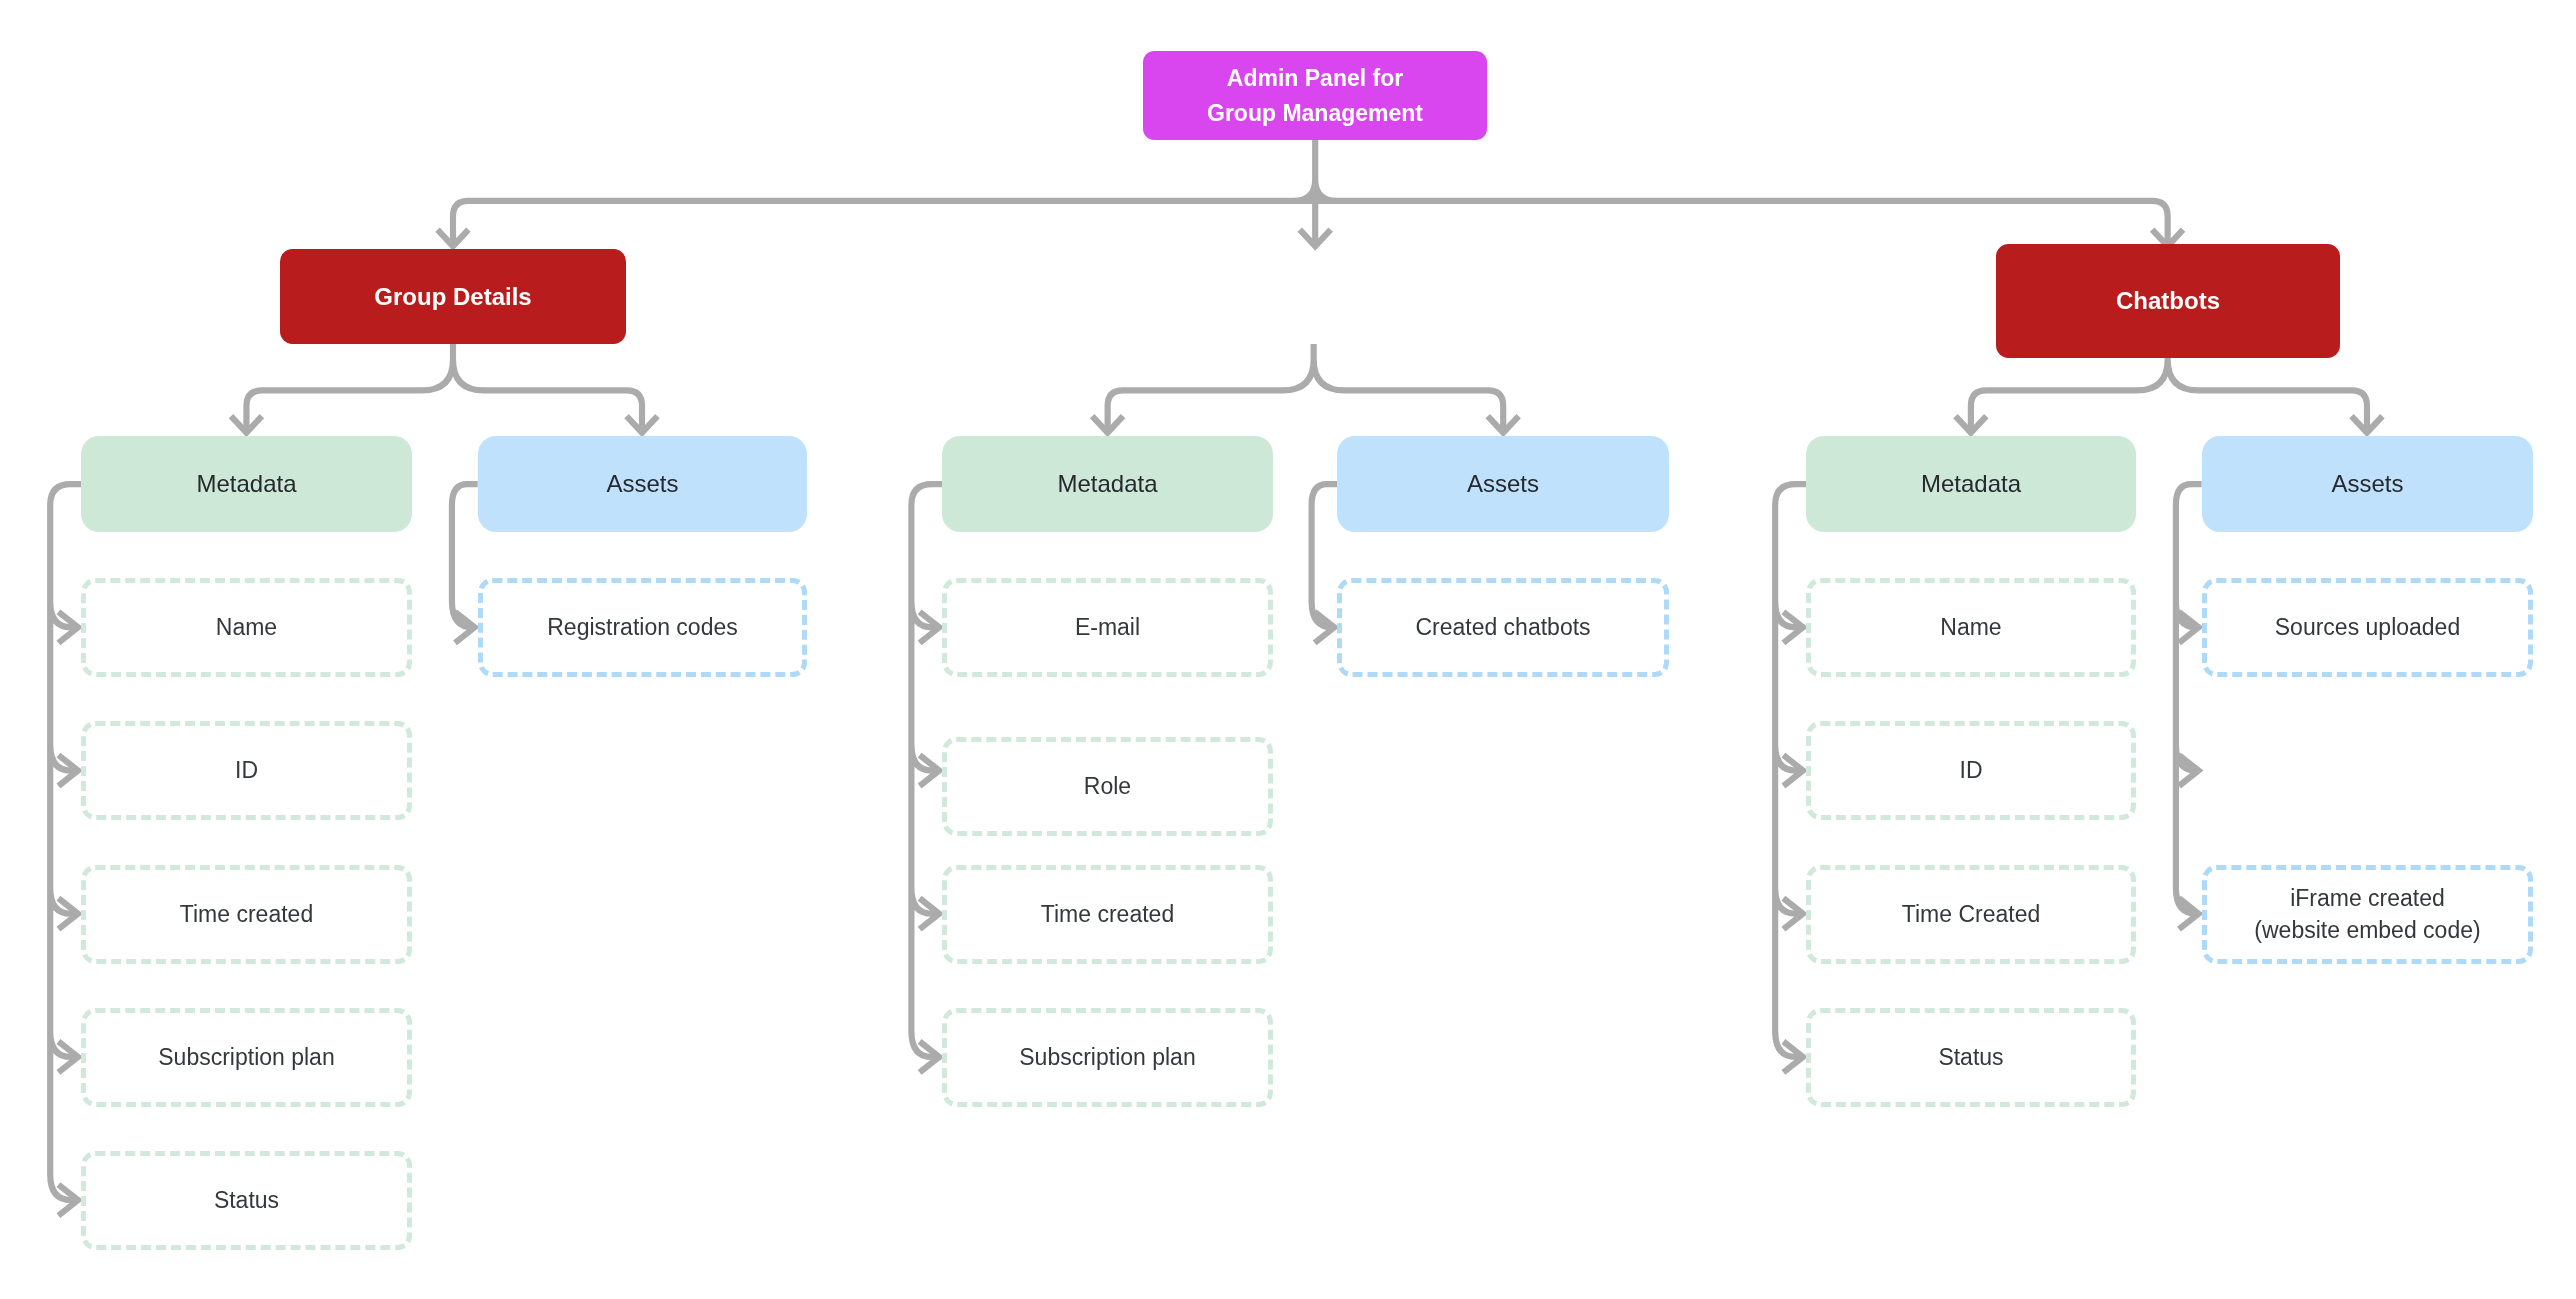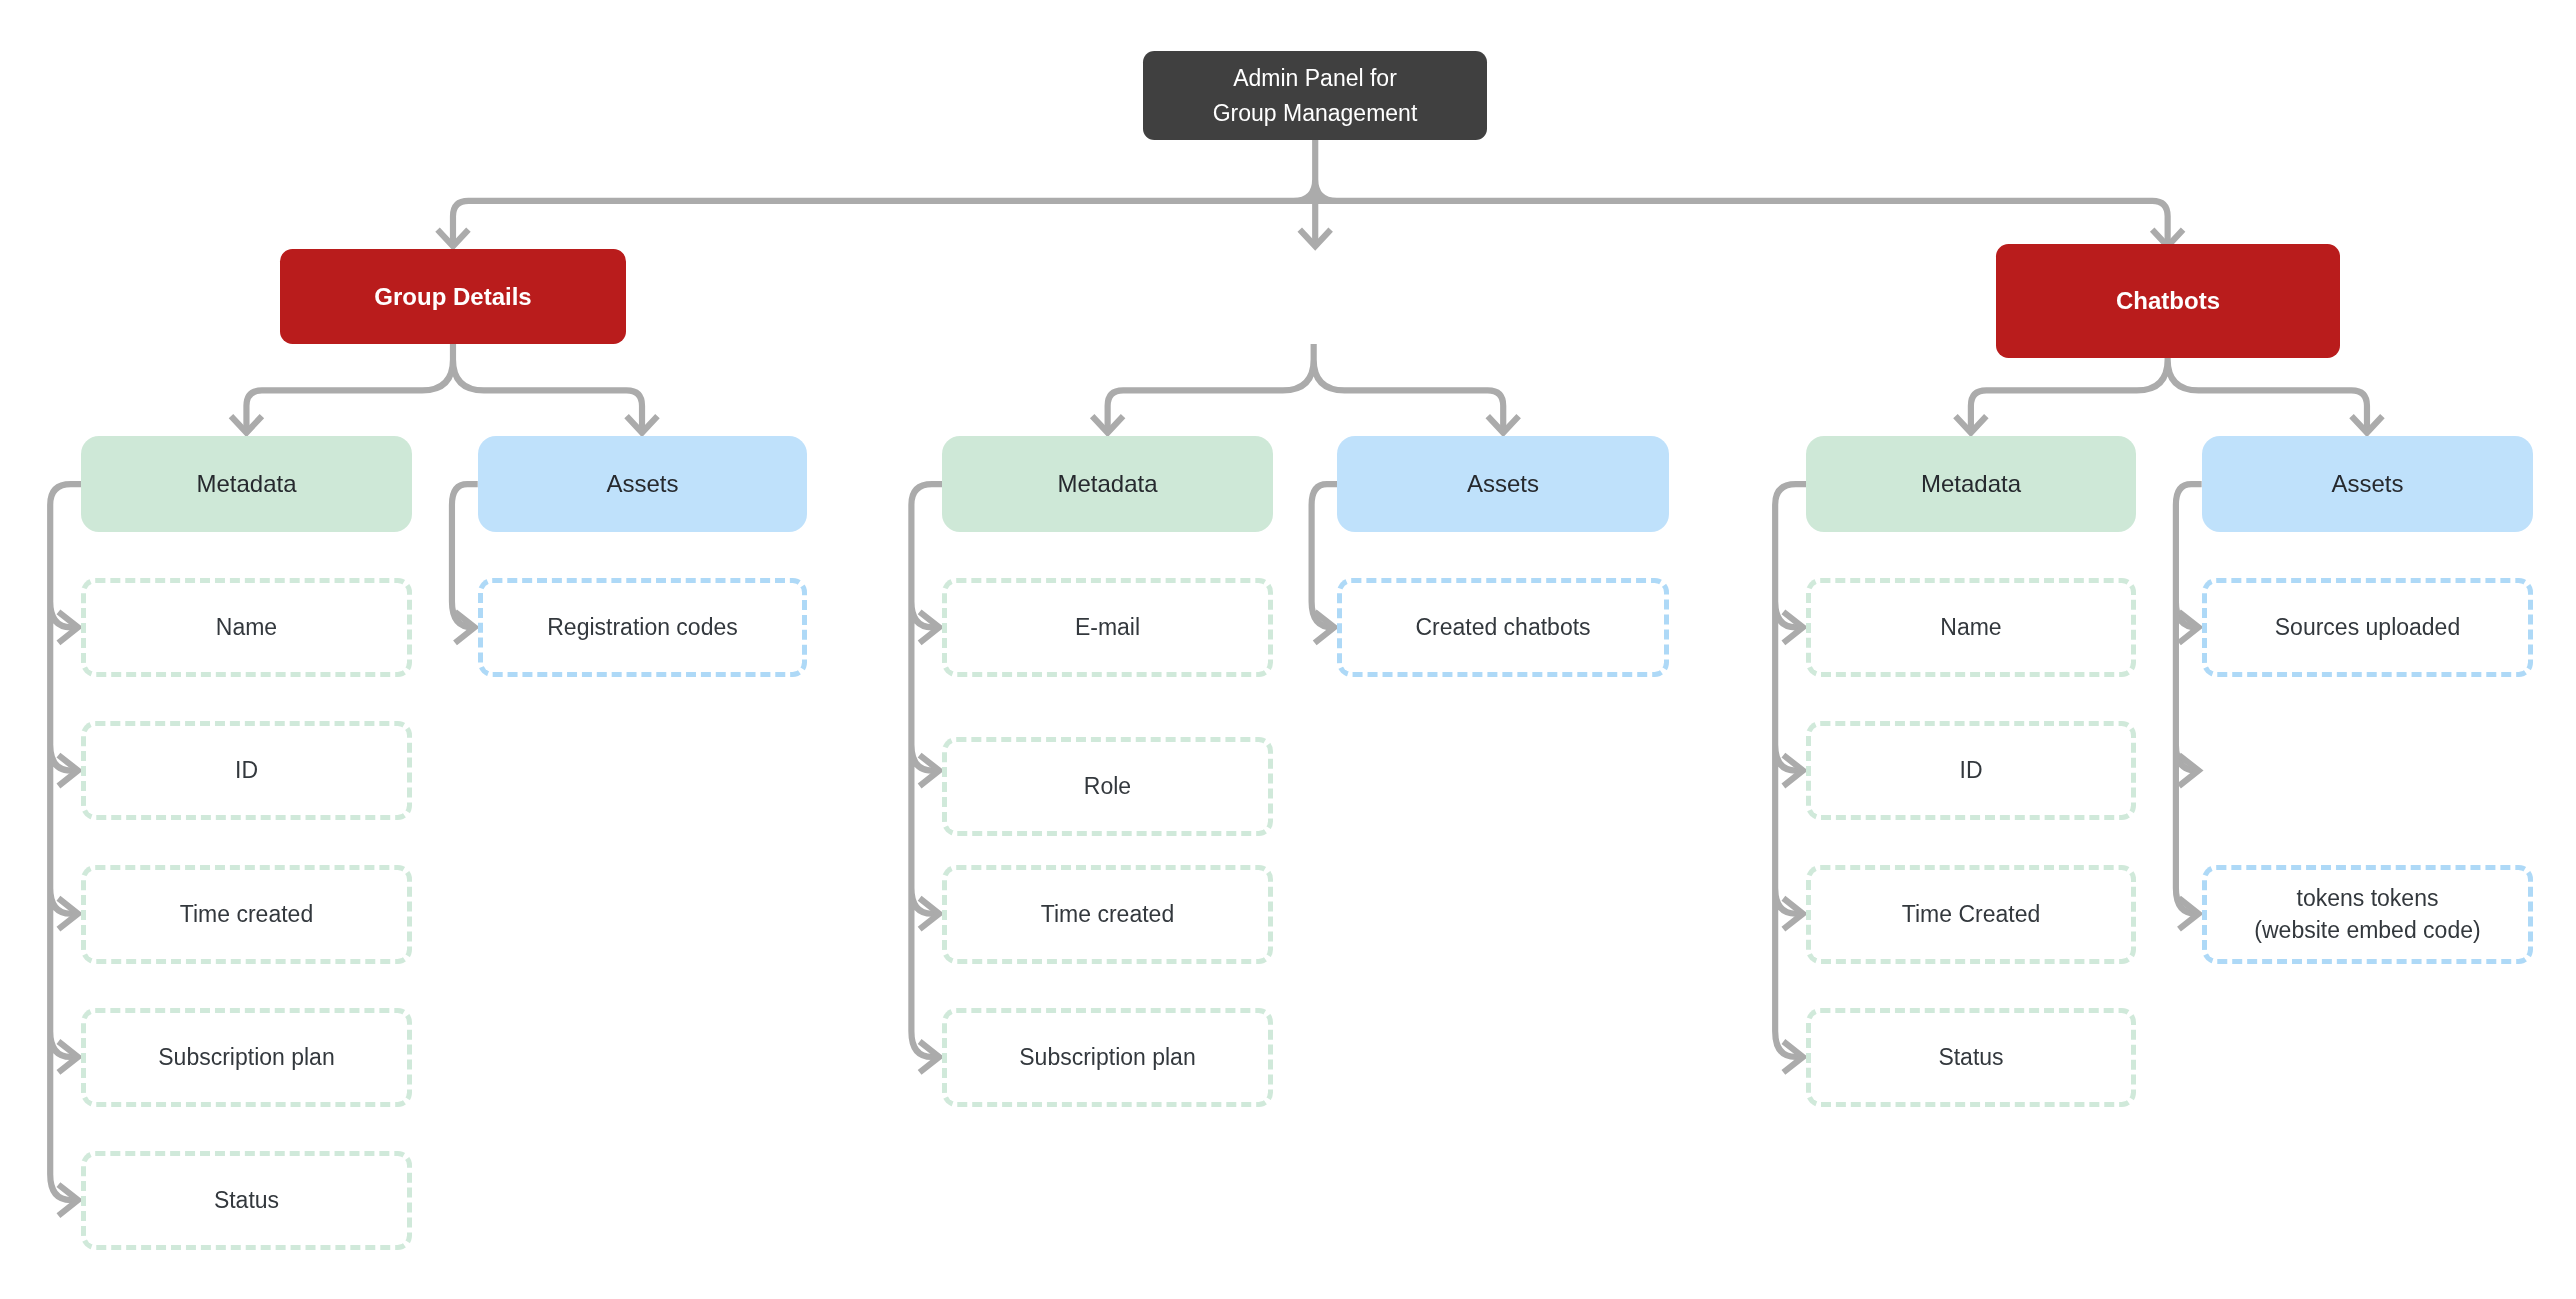--- a/index.html
+++ b/index.html
@@ -5,21 +5,21 @@
   html,body{margin:0;padding:0;background:#ffffff;}
   body{width:2582px;height:1299px;overflow:hidden;font-family:"Liberation Sans",sans-serif;}
   .canvas{position:relative;width:2582px;height:1299px;background:#ffffff;}
   .connectors{position:absolute;left:0;top:0;width:2582px;height:1299px;}
   .node{
     position:absolute;box-sizing:border-box;
     display:flex;align-items:center;justify-content:center;
     text-align:center;white-space:pre-line;
   }
   .root{
-    background:#404040;color:#ffffff;font-weight:normal;
+    background:#d946ef;color:#ffffff;font-weight:bold;
     font-size:23px;line-height:1.5;border-radius:11.3px;
   }
   .header{
     background:#b91c1c;color:#ffffff;font-weight:bold;
     font-size:24px;border-radius:12.4px;
   }
   .group{font-size:24px;color:#26292e;border-radius:18px;}
   .group.meta{background:#cee8d7;}
   .group.assets{background:#bfe1fb;}
   .leaf{
@@ -134,17 +134,17 @@
   <div class="node leaf green" style="left:942px;top:1008px;width:331px;height:99px;">Subscription plan</div>
 
   <div class="node leaf blue" style="left:1337px;top:578px;width:332px;height:99px;">Created chatbots</div>
 
   <div class="node leaf green" style="left:1806px;top:578px;width:330px;height:99px;">Name</div>
   <div class="node leaf green" style="left:1806px;top:721px;width:330px;height:99px;">ID</div>
   <div class="node leaf green" style="left:1806px;top:865px;width:330px;height:99px;">Time Created</div>
   <div class="node leaf green" style="left:1806px;top:1008px;width:330px;height:99px;">Status</div>
 
   <div class="node leaf blue" style="left:2202px;top:578px;width:331px;height:99px;">Sources uploaded</div>
-  <div class="node leaf blue" style="left:2202px;top:865px;width:331px;height:99px;">tokens tokens
+  <div class="node leaf blue" style="left:2202px;top:865px;width:331px;height:99px;">iFrame created
 (website embed code)</div>
 
 </div>
 
 
 </body></html>

